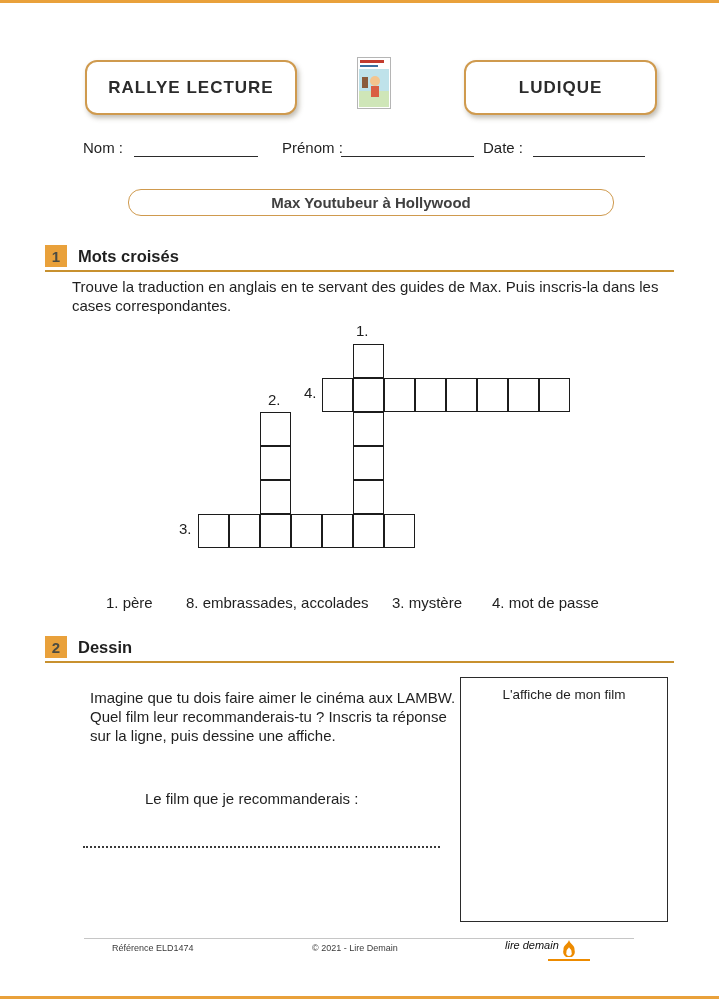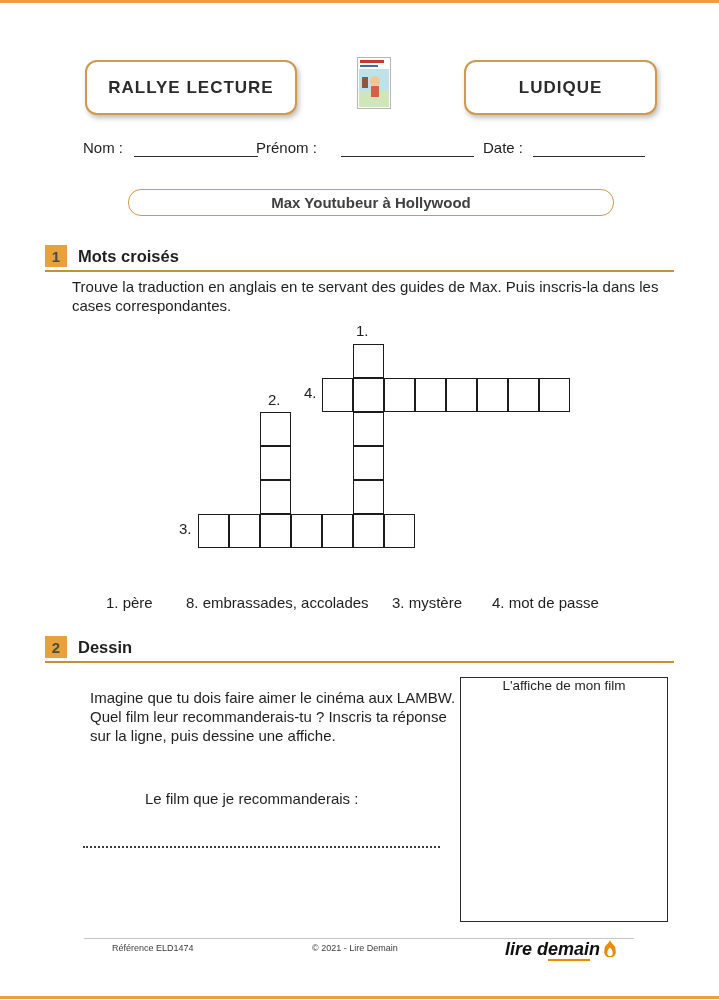--- a/index.html
+++ b/index.html
@@ -37,30 +37,30 @@
 
   .cw-layer{position:absolute;left:0;top:0;width:719px;height:1000px;pointer-events:none;}
   .cw-cell{position:absolute;width:31px;height:34px;border:1px solid #1c1c1c;background:#fff;
            box-sizing:border-box;pointer-events:auto;}
   .cw-label{position:absolute;font-size:15px;color:#1f1f1f;}
 
   .clue{position:absolute;top:594px;font-size:15px;}
 
   .poster{position:absolute;left:460px;top:677px;width:206px;height:243px;
           border:1.5px solid #2b2b2b;background:#fff;}
-  .poster-label{text-align:center;font-size:13.5px;}
+  .poster-label{text-align:center;margin-top:9px;font-size:13.5px;}
 
   .prompt{position:absolute;left:145px;top:790px;font-size:15px;}
   .dotted{position:absolute;left:83px;top:836px;width:357px;height:10px;
           border-bottom:2px dotted #3a3a3a;}
 
   .footer-rule{position:absolute;left:84px;top:938px;width:550px;height:1px;background:#c6c6c6;}
   .footer-text{position:absolute;font-size:9px;color:#3c3c3c;}
   .logo{position:absolute;left:505px;top:939px;display:flex;align-items:flex-start;gap:2px;}
-  .logo-text{font-style:italic;font-weight:bold;font-size:18px;color:#101010;}
+  .logo-text{font-style:italic;font-weight:normal;font-size:11px;color:#101010;}
   .logo-icon{display:inline-block;margin-top:1px;}
   .logo-sub{position:absolute;left:548px;top:959px;width:42px;height:2px;background:#ED8B00;}
 </style>
 </head>
 <body>
 
 <div class="page">
 
   <div class="bar top"></div>
 
@@ -81,21 +81,21 @@
     </svg>
   </div>
 
   <div class="badge badge-right">
     <span>LUDIQUE</span>
   </div>
 
   <span class="id-label" style="left:83px;top:139px">Nom :</span>
   <div class="id-line" style="left:134px;top:156px;width:124px"></div>
 
-  <span class="id-label" style="left:256px;top:139px">Prénom :</span>
+  <span class="id-label" style="left:282px;top:139px">Prénom :</span>
   <div class="id-line" style="left:341px;top:156px;width:133px"></div>
 
   <span class="id-label" style="left:483px;top:139px">Date :</span>
   <div class="id-line" style="left:533px;top:156px;width:112px"></div>
 
   <div class="title-box">
     <span>Max Youtubeur à Hollywood</span>
   </div>
 
   <div class="sec-num" style="top:245px">

